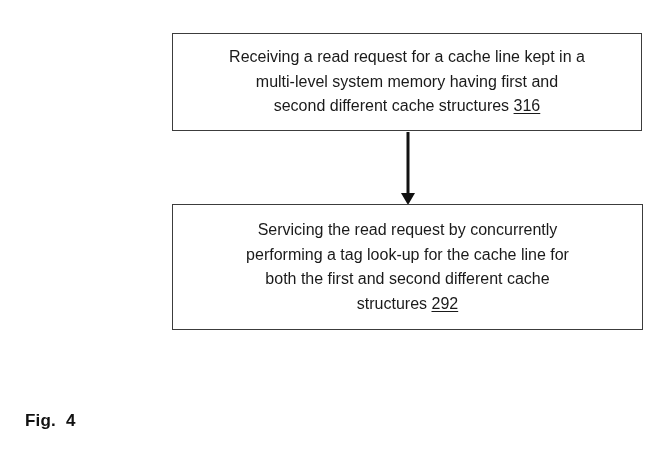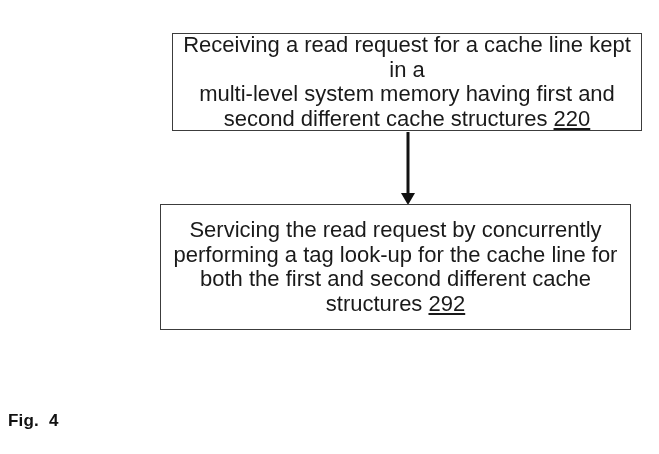--- a/index.html
+++ b/index.html
@@ -20,70 +20,70 @@
     box-sizing: border-box;
     border: 1.5px solid #3c3c3c;
     background: #ffffff;
     display: flex;
     align-items: center;
     justify-content: center;
     text-align: center;
     padding: 4px 10px;
   }
   .flow-box .box-text {
-    font-size: 22px;
+    font-size: 16px;
     line-height: 24.5px;
     color: #1a1a1a;
     white-space: pre-line;
   }
   .flow-box .box-text u {
     text-decoration: underline;
     text-underline-offset: 2px;
   }
   #box-401 {
     left: 172px;
     top: 33px;
     width: 470px;
     height: 98px;
   }
   #box-402 {
-    left: 160px;
+    left: 172px;
     top: 204px;
     width: 471px;
     height: 126px;
   }
   .arrow-svg {
     position: absolute;
     left: 397px;
     top: 132px;
     width: 22px;
     height: 73px;
   }
   .fig-label {
     position: absolute;
-    left: 8px;
+    left: 25px;
     top: 411px;
     font-weight: bold;
     font-size: 17px;
     color: #111111;
     letter-spacing: 0.2px;
   }
   .fig-label .fig-num {
     margin-left: 10px;
   }
 </style>
 </head>
 <body>
 
 <div class="canvas">
 
   <div class="flow-box" id="box-401">
     <div class="box-text"><span>Receiving a read request for a cache line kept in a
 multi-level system memory having first and
-second different cache structures </span><u>220</u></div>
+second different cache structures </span><u>316</u></div>
   </div>
 
   <svg class="arrow-svg" viewBox="0 0 22 73" aria-hidden="true">
     <line x1="11" y1="0" x2="11" y2="62" stroke="#111111" stroke-width="3"></line>
     <polygon points="4,61 18,61 11,73" fill="#111111"></polygon>
   </svg>
 
   <div class="flow-box" id="box-402">
     <div class="box-text"><span>Servicing the read request by concurrently
 performing a tag look-up for the cache line for

